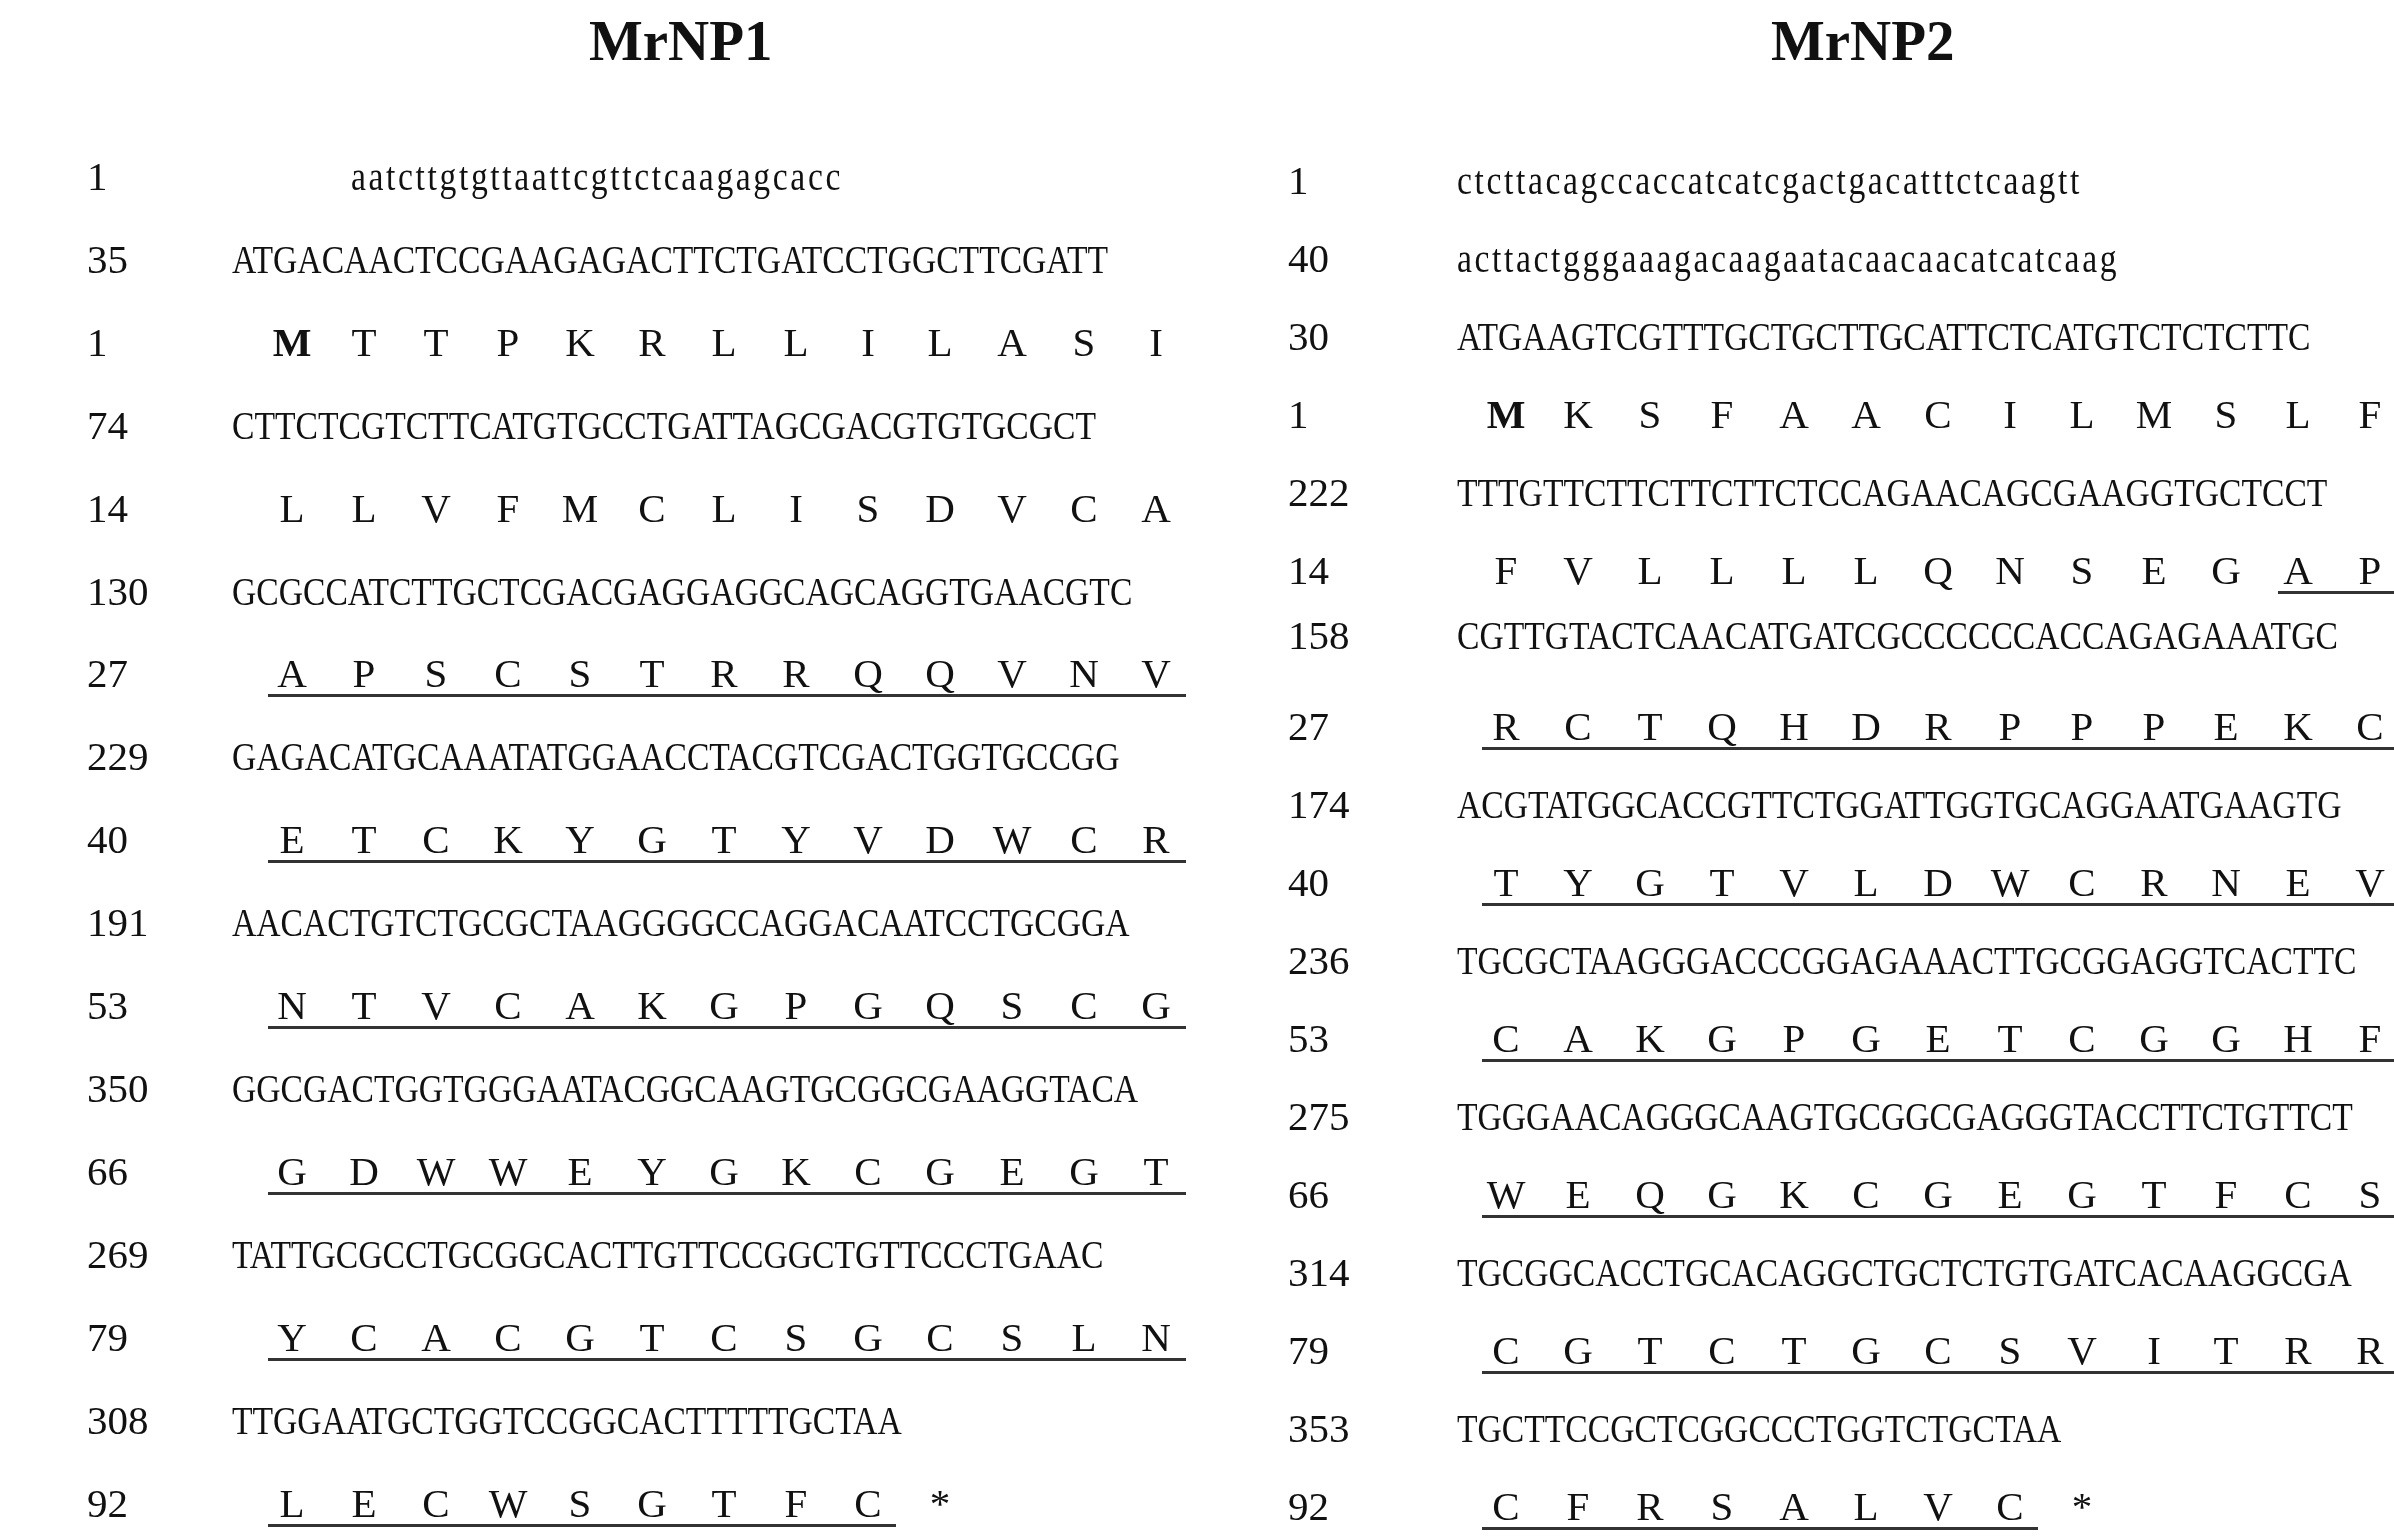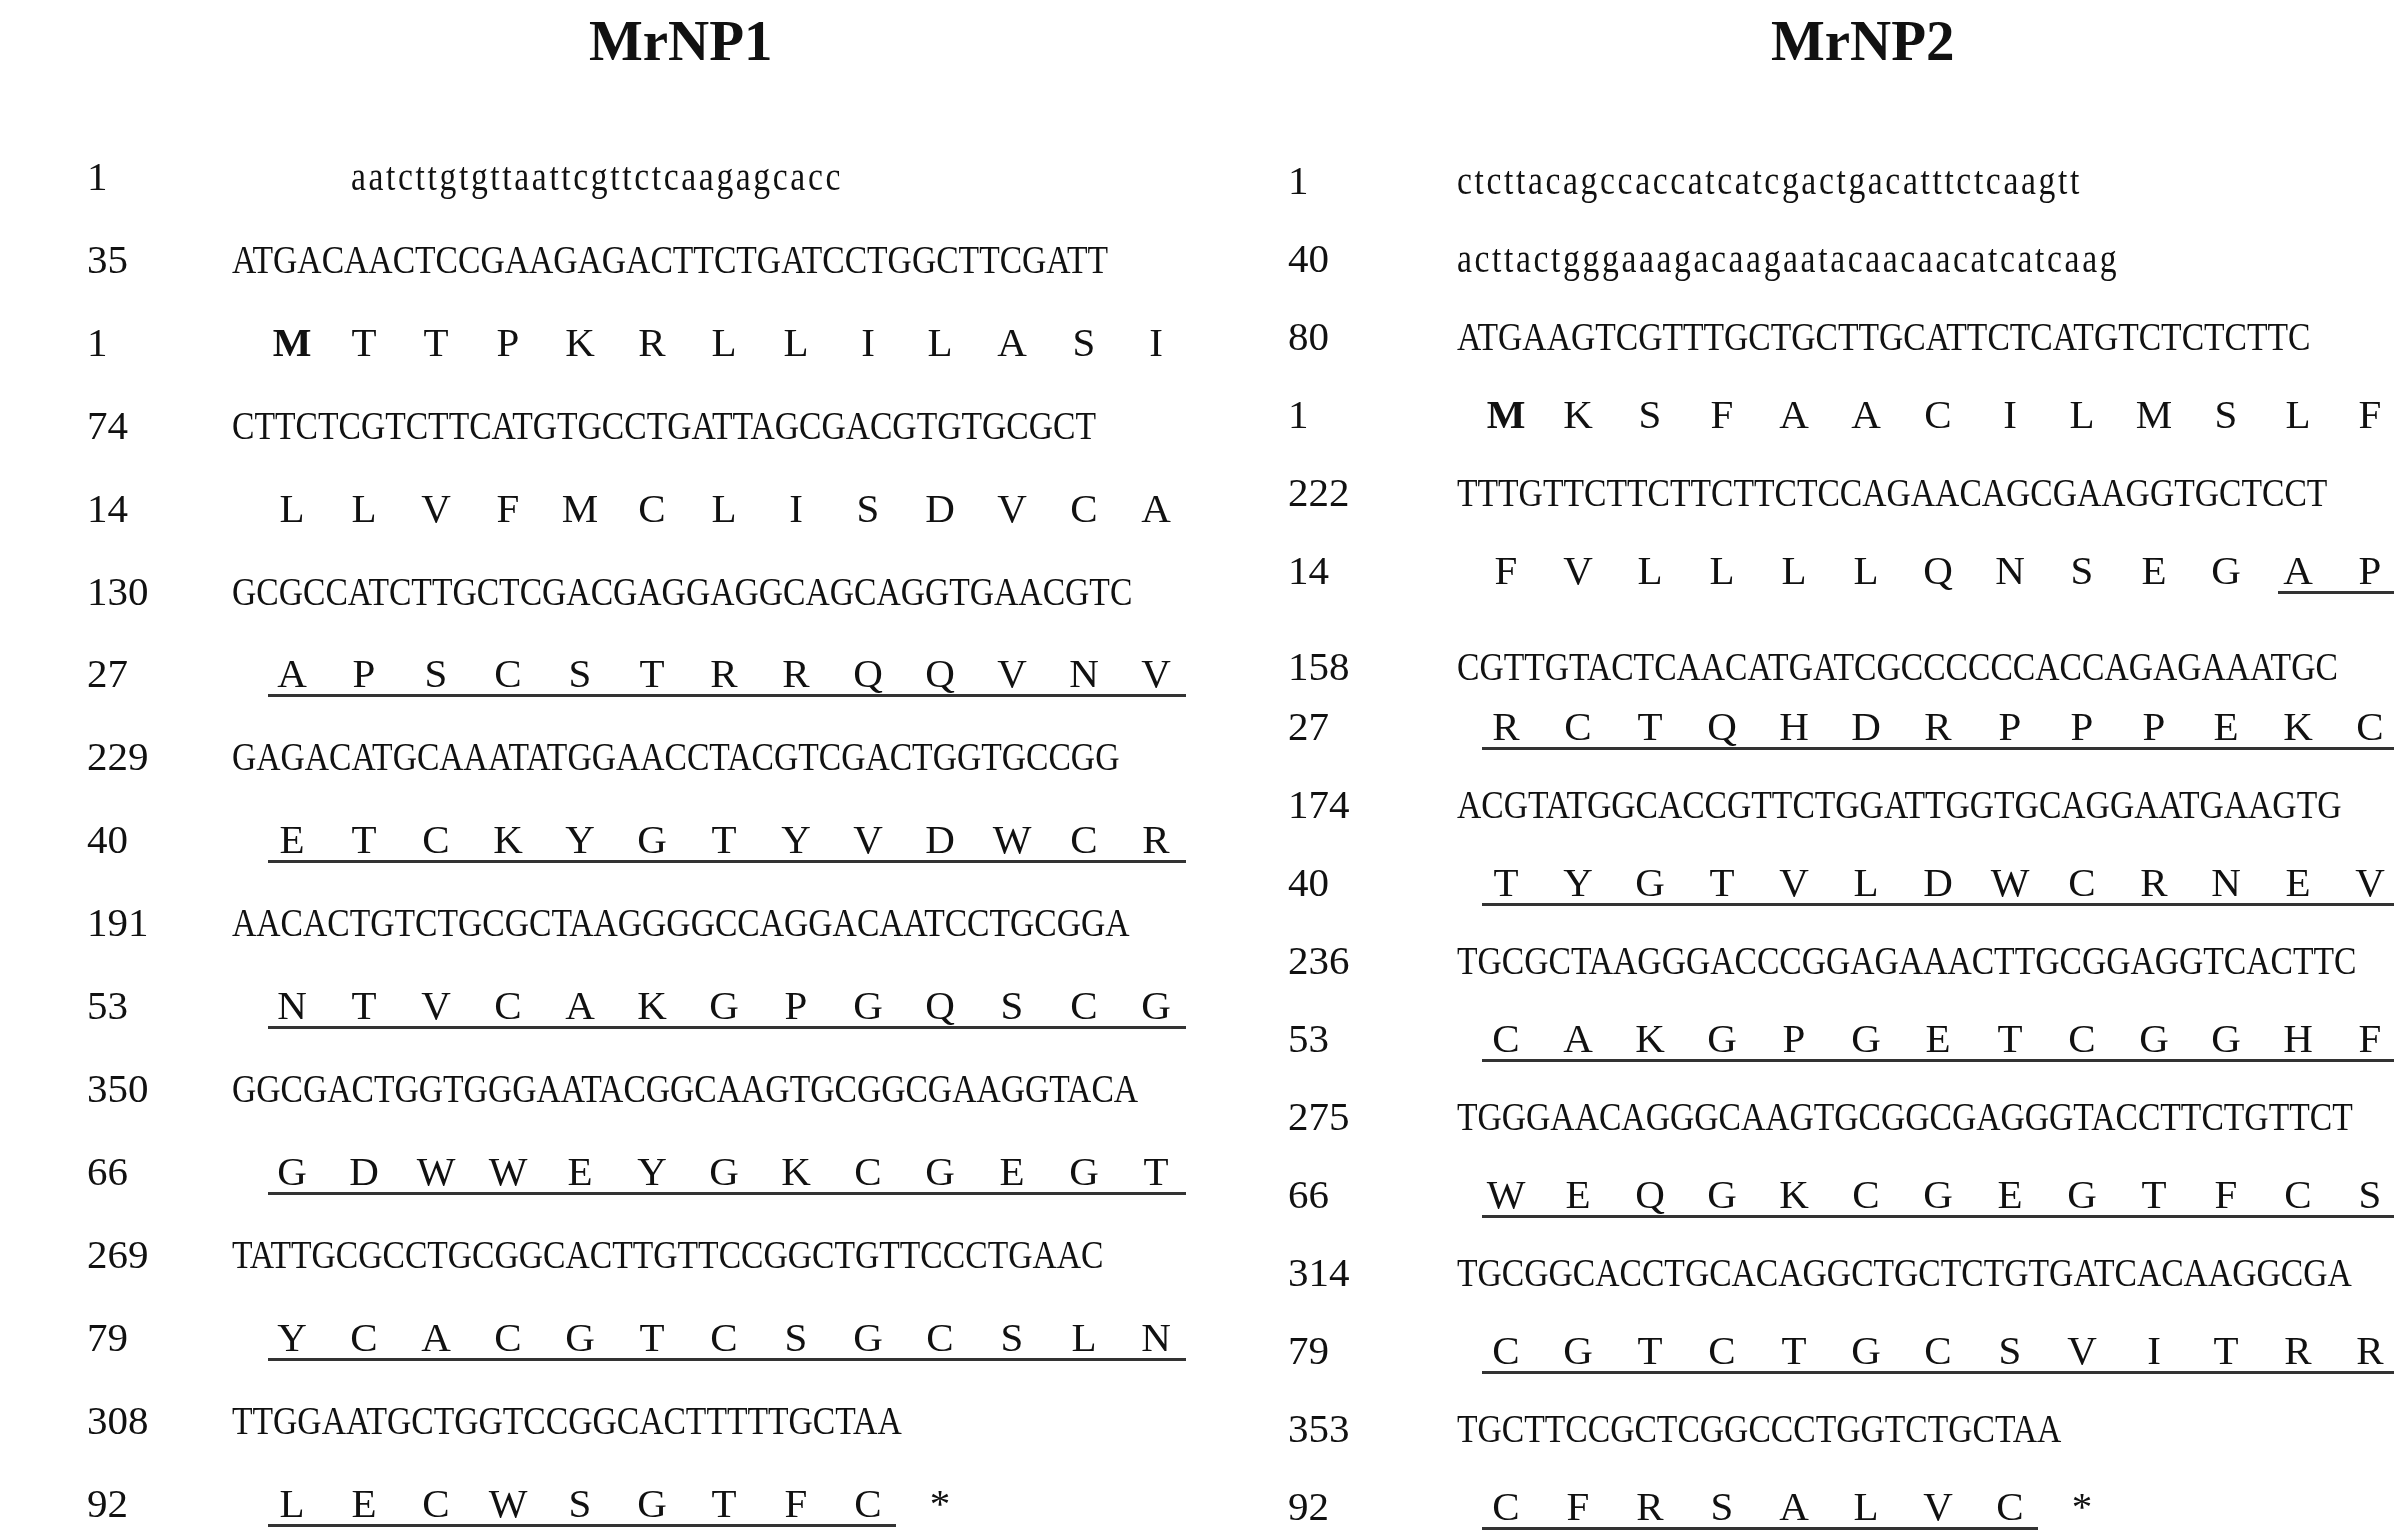--- a/index.html
+++ b/index.html
@@ -210,21 +210,21 @@
   <div class="title" style="left:483px;">MrNP2</div>
 <div class="row" style="top: 150px; width: 100%;">
       <span class="num">1</span>
       <span class="nt" style="left: 169px; letter-spacing: 3.2px;">ctcttacagccaccatcatcgactgacatttctcaagtt</span>
     </div>
     <div class="row" style="top: 228px; width: 100%;">
       <span class="num">40</span>
       <span class="nt" style="left: 169px; letter-spacing: 3.2px;">acttactgggaaagacaagaatacaacaacatcatcaag</span>
     </div>
     <div class="row" style="top: 306px; width: 100%;">
-      <span class="num">80</span>
+      <span class="num">30</span>
       <span class="nt" style="left: 169px;">ATGAAGTCGTTTGCTGCTTGCATTCTCATGTCTCTCTTC</span>
     </div>
     <div class="row" style="top: 384px; width: 100%;">
       <span class="num">1</span>
       <div class="aa" style="left: 182px;">
         <span class="res bold" style="width: 72px;">M</span>
         <span class="res" style="width: 72px;">K</span>
         <span class="res" style="width: 72px;">S</span>
         <span class="res" style="width: 72px;">F</span>
         <span class="res" style="width: 72px;">A</span>
@@ -254,21 +254,21 @@
         <span class="res" style="width: 72px;">Q</span>
         <span class="res" style="width: 72px;">N</span>
         <span class="res" style="width: 72px;">S</span>
         <span class="res" style="width: 72px;">E</span>
         <span class="res" style="width: 72px;">G</span>
         <span class="res" style="width: 72px;">A</span>
         <span class="res" style="width: 72px;">P</span>
       </div>
       <div class="uline" style="left: 990px; width: 121px; top: 51px; background: rgb(51, 51, 51);"></div>
     </div>
-    <div class="row" style="top: 636px; width: 100%;">
+    <div class="row" style="top: 605px; width: 100%;">
       <span class="num">158</span>
       <span class="nt" style="left: 169px;">CGTTGTACTCAACATGATCGCCCCCCACCAGAGAAATGC</span>
     </div>
     <div class="row" style="top: 696px; width: 100%;">
       <span class="num">27</span>
       <div class="aa" style="left: 182px;">
         <span class="res" style="width: 72px;">R</span>
         <span class="res hl" style="width: 72px;">C</span>
         <span class="res" style="width: 72px;">T</span>
         <span class="res" style="width: 72px;">Q</span>

